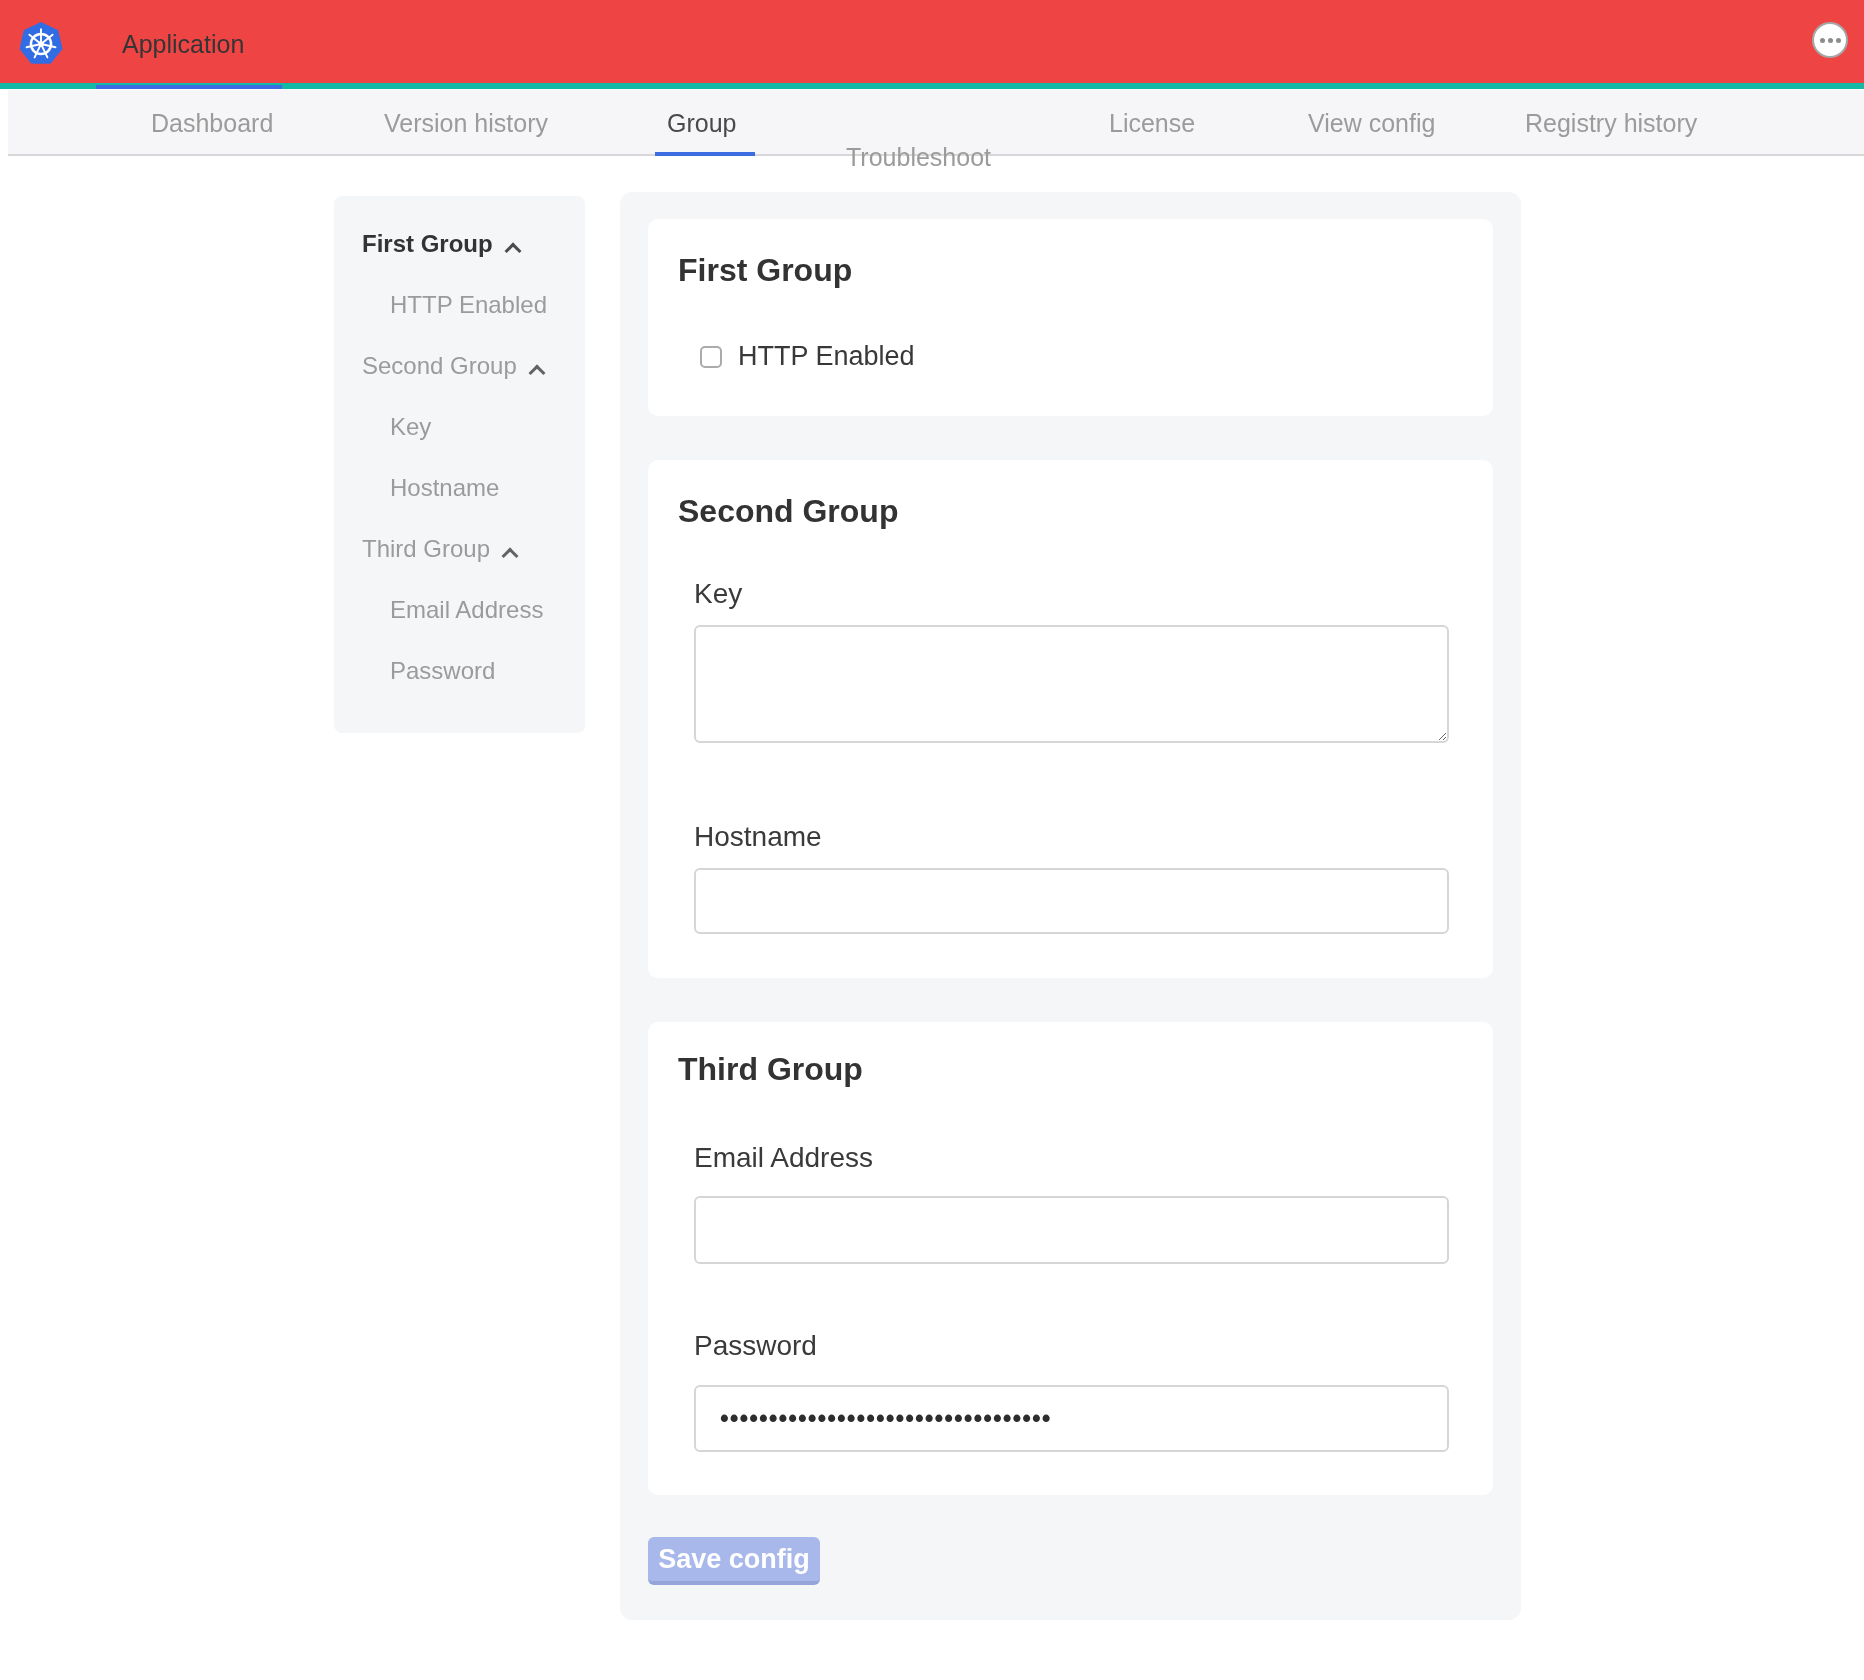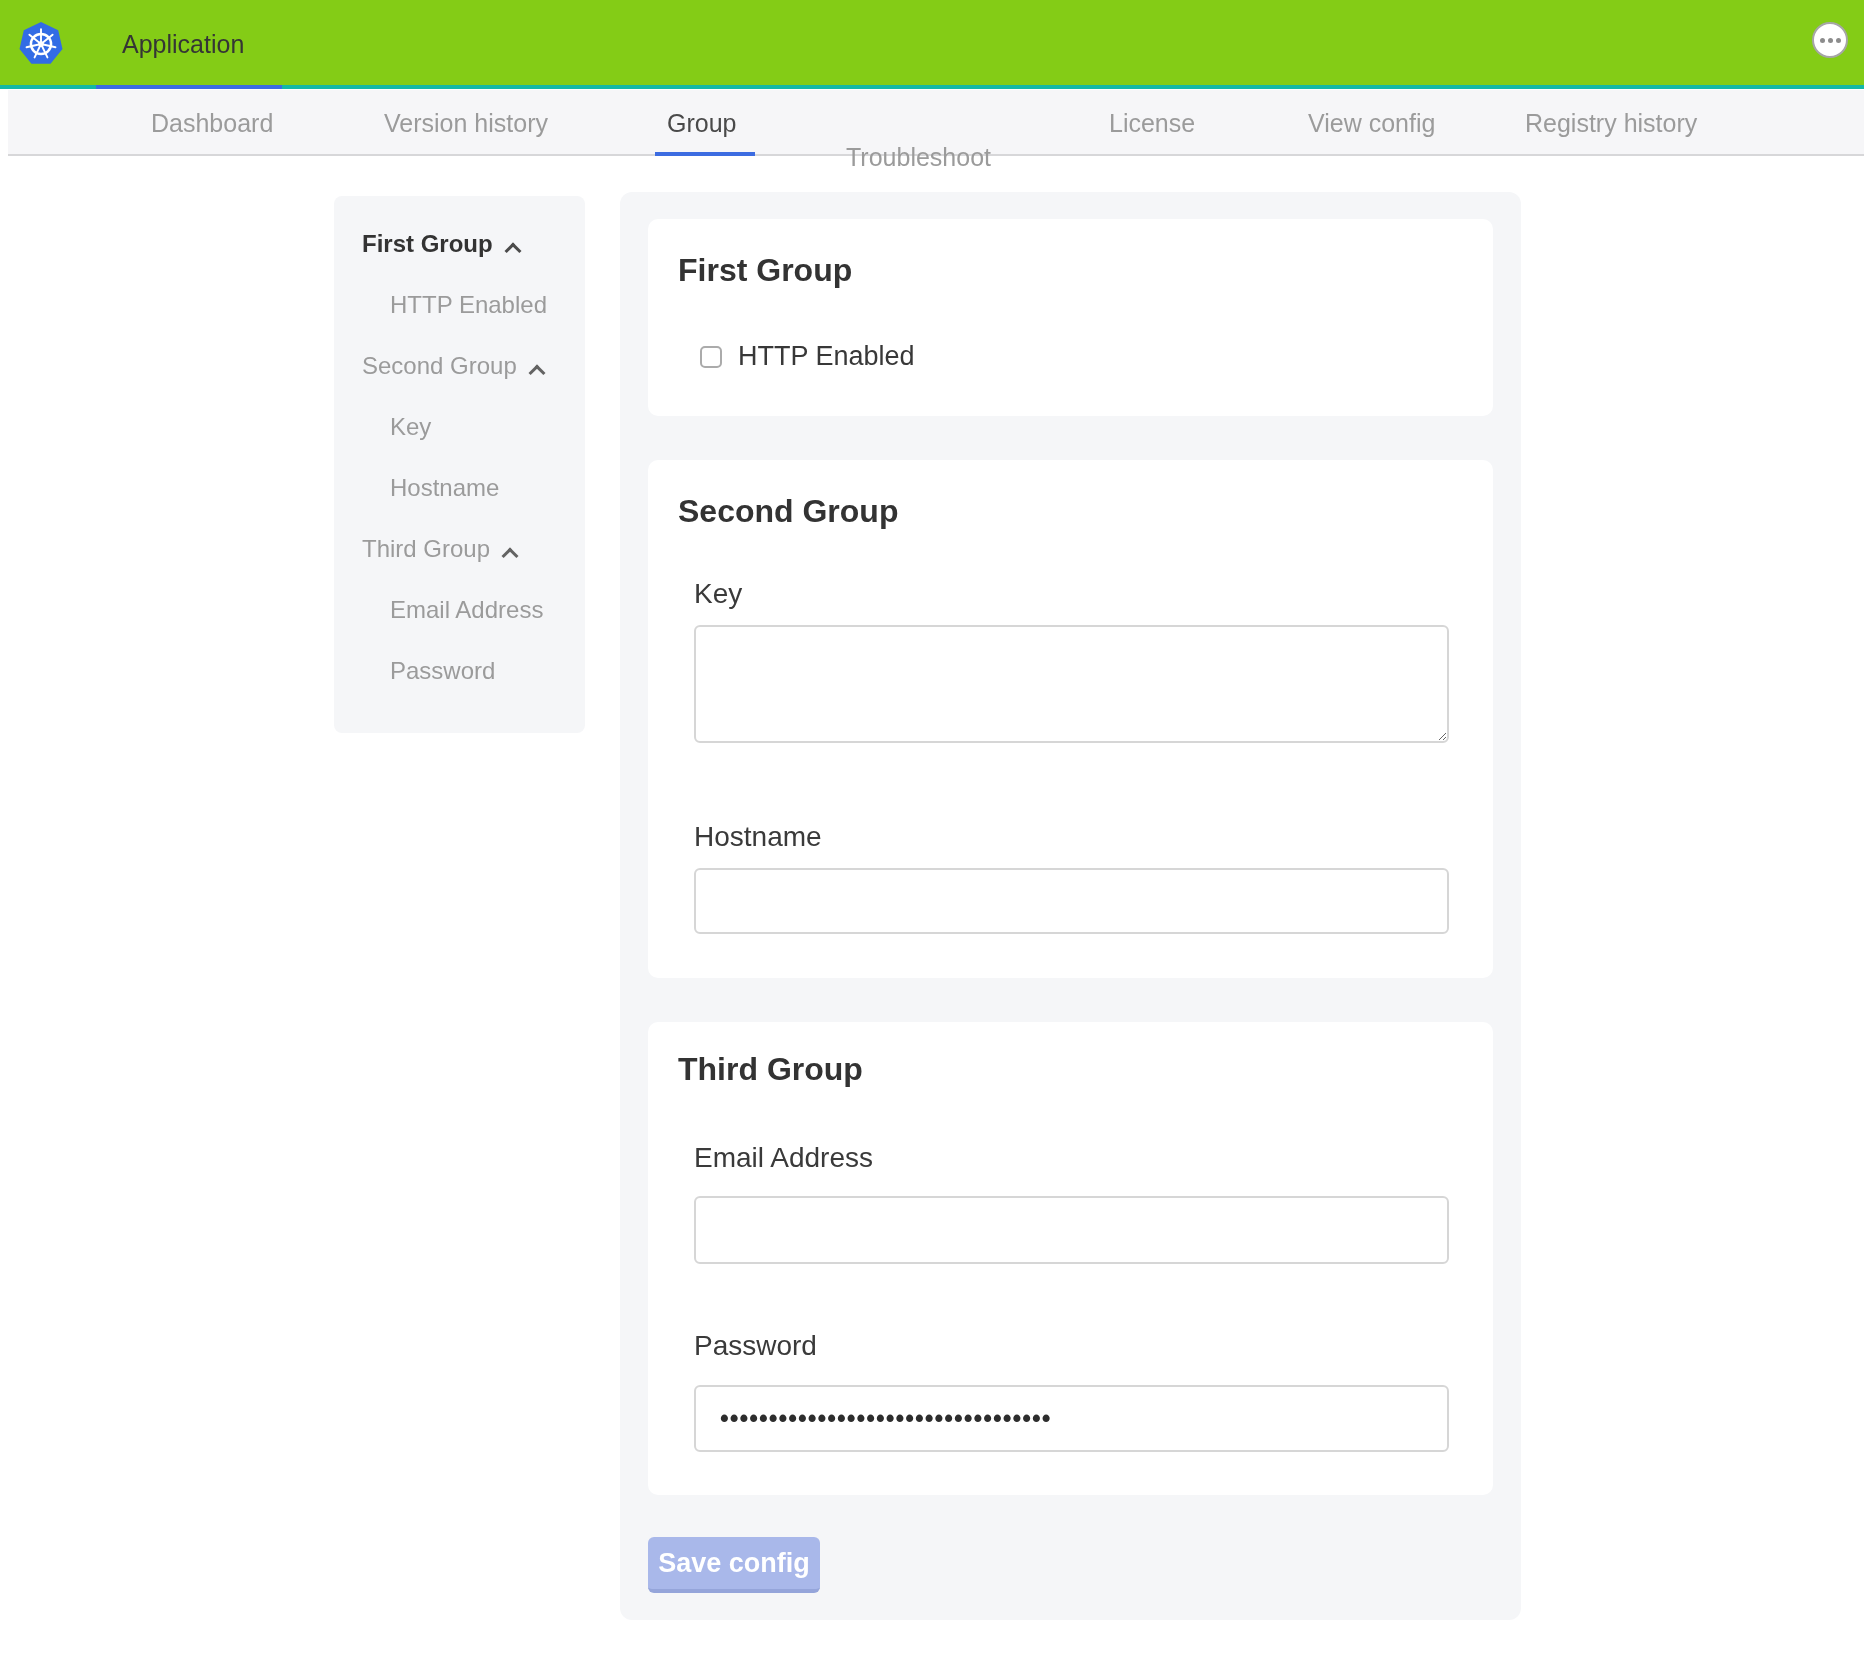--- a/index.html
+++ b/index.html
@@ -2,21 +2,21 @@
 <html><head>
 <meta charset="utf-8">
 <style>
   * { margin:0; padding:0; box-sizing:border-box; }
   html,body { width:1864px; height:1680px; background:#ffffff; overflow:hidden;
               font-family:"Liberation Sans", sans-serif; }
   #app { position:relative; width:1864px; height:1680px; }
 
   
   .header { position:absolute; left:0; top:0; width:1864px; height:89px;
-            background:#84cc16; border-bottom:4px solid #14b8a6; }
+            background:#ef4444; border-bottom:6px solid #14b8a6; }
   .logo { position:absolute; left:18px; top:21px; width:46px; height:46px; }
   .app-tab { position:absolute; left:96px; top:0; height:89px; width:186px; cursor:pointer; }
   .app-tab-label { position:absolute; left:26px; top:30px; font-size:25px; color:#353535; white-space:nowrap; }
   .app-underline { position:absolute; left:0; bottom:0; width:186px; height:4px; background:#3c6ce1; }
   .menu-btn { position:absolute; left:1812px; top:22px; width:36px; height:36px;
               border-radius:50%; border:2px solid #a6a6a6; background:#fff;
               display:flex; align-items:center; justify-content:center; gap:3px; cursor:pointer; }
   .menu-btn .dot { width:5px; height:5px; border-radius:50%; background:#8c8c8c; }
 
   
@@ -65,21 +65,21 @@
   .txt-input, .txt-area {
     display:block; width:755px; border:2px solid #d6d6d6; border-radius:6px;
     background:#fff; font-family:"Liberation Sans", sans-serif; font-size:26px;
     color:#333; outline:none; }
   .txt-area  { margin-top:17px; height:118px; resize:both; padding:14px 18px; }
   .inp-hostname { margin-top:17px; height:66px; padding:0 24px; }
   .inp-email    { margin-top:24px; height:68px; padding:0 24px; }
   .inp-password { margin-top:25px; height:67px; padding:0 24px; font-size:25px;
                   letter-spacing:1px; color:#2d2d2d; font-weight:bold; }
 
-  .save-btn { margin-top:42px; width:172px; height:56px; background:#a9b8ea;
+  .save-btn { margin-top:42px; width:172px; height:48px; background:#a9b8ea;
               border:none; border-bottom:4px solid #95a5da; border-radius:6px;
               color:#ffffff; font-family:"Liberation Sans", sans-serif;
               font-size:27px; font-weight:bold; cursor:default; }
 </style>
 </head>
 <body>
 
 <div id="app">
 
   <header class="header">

